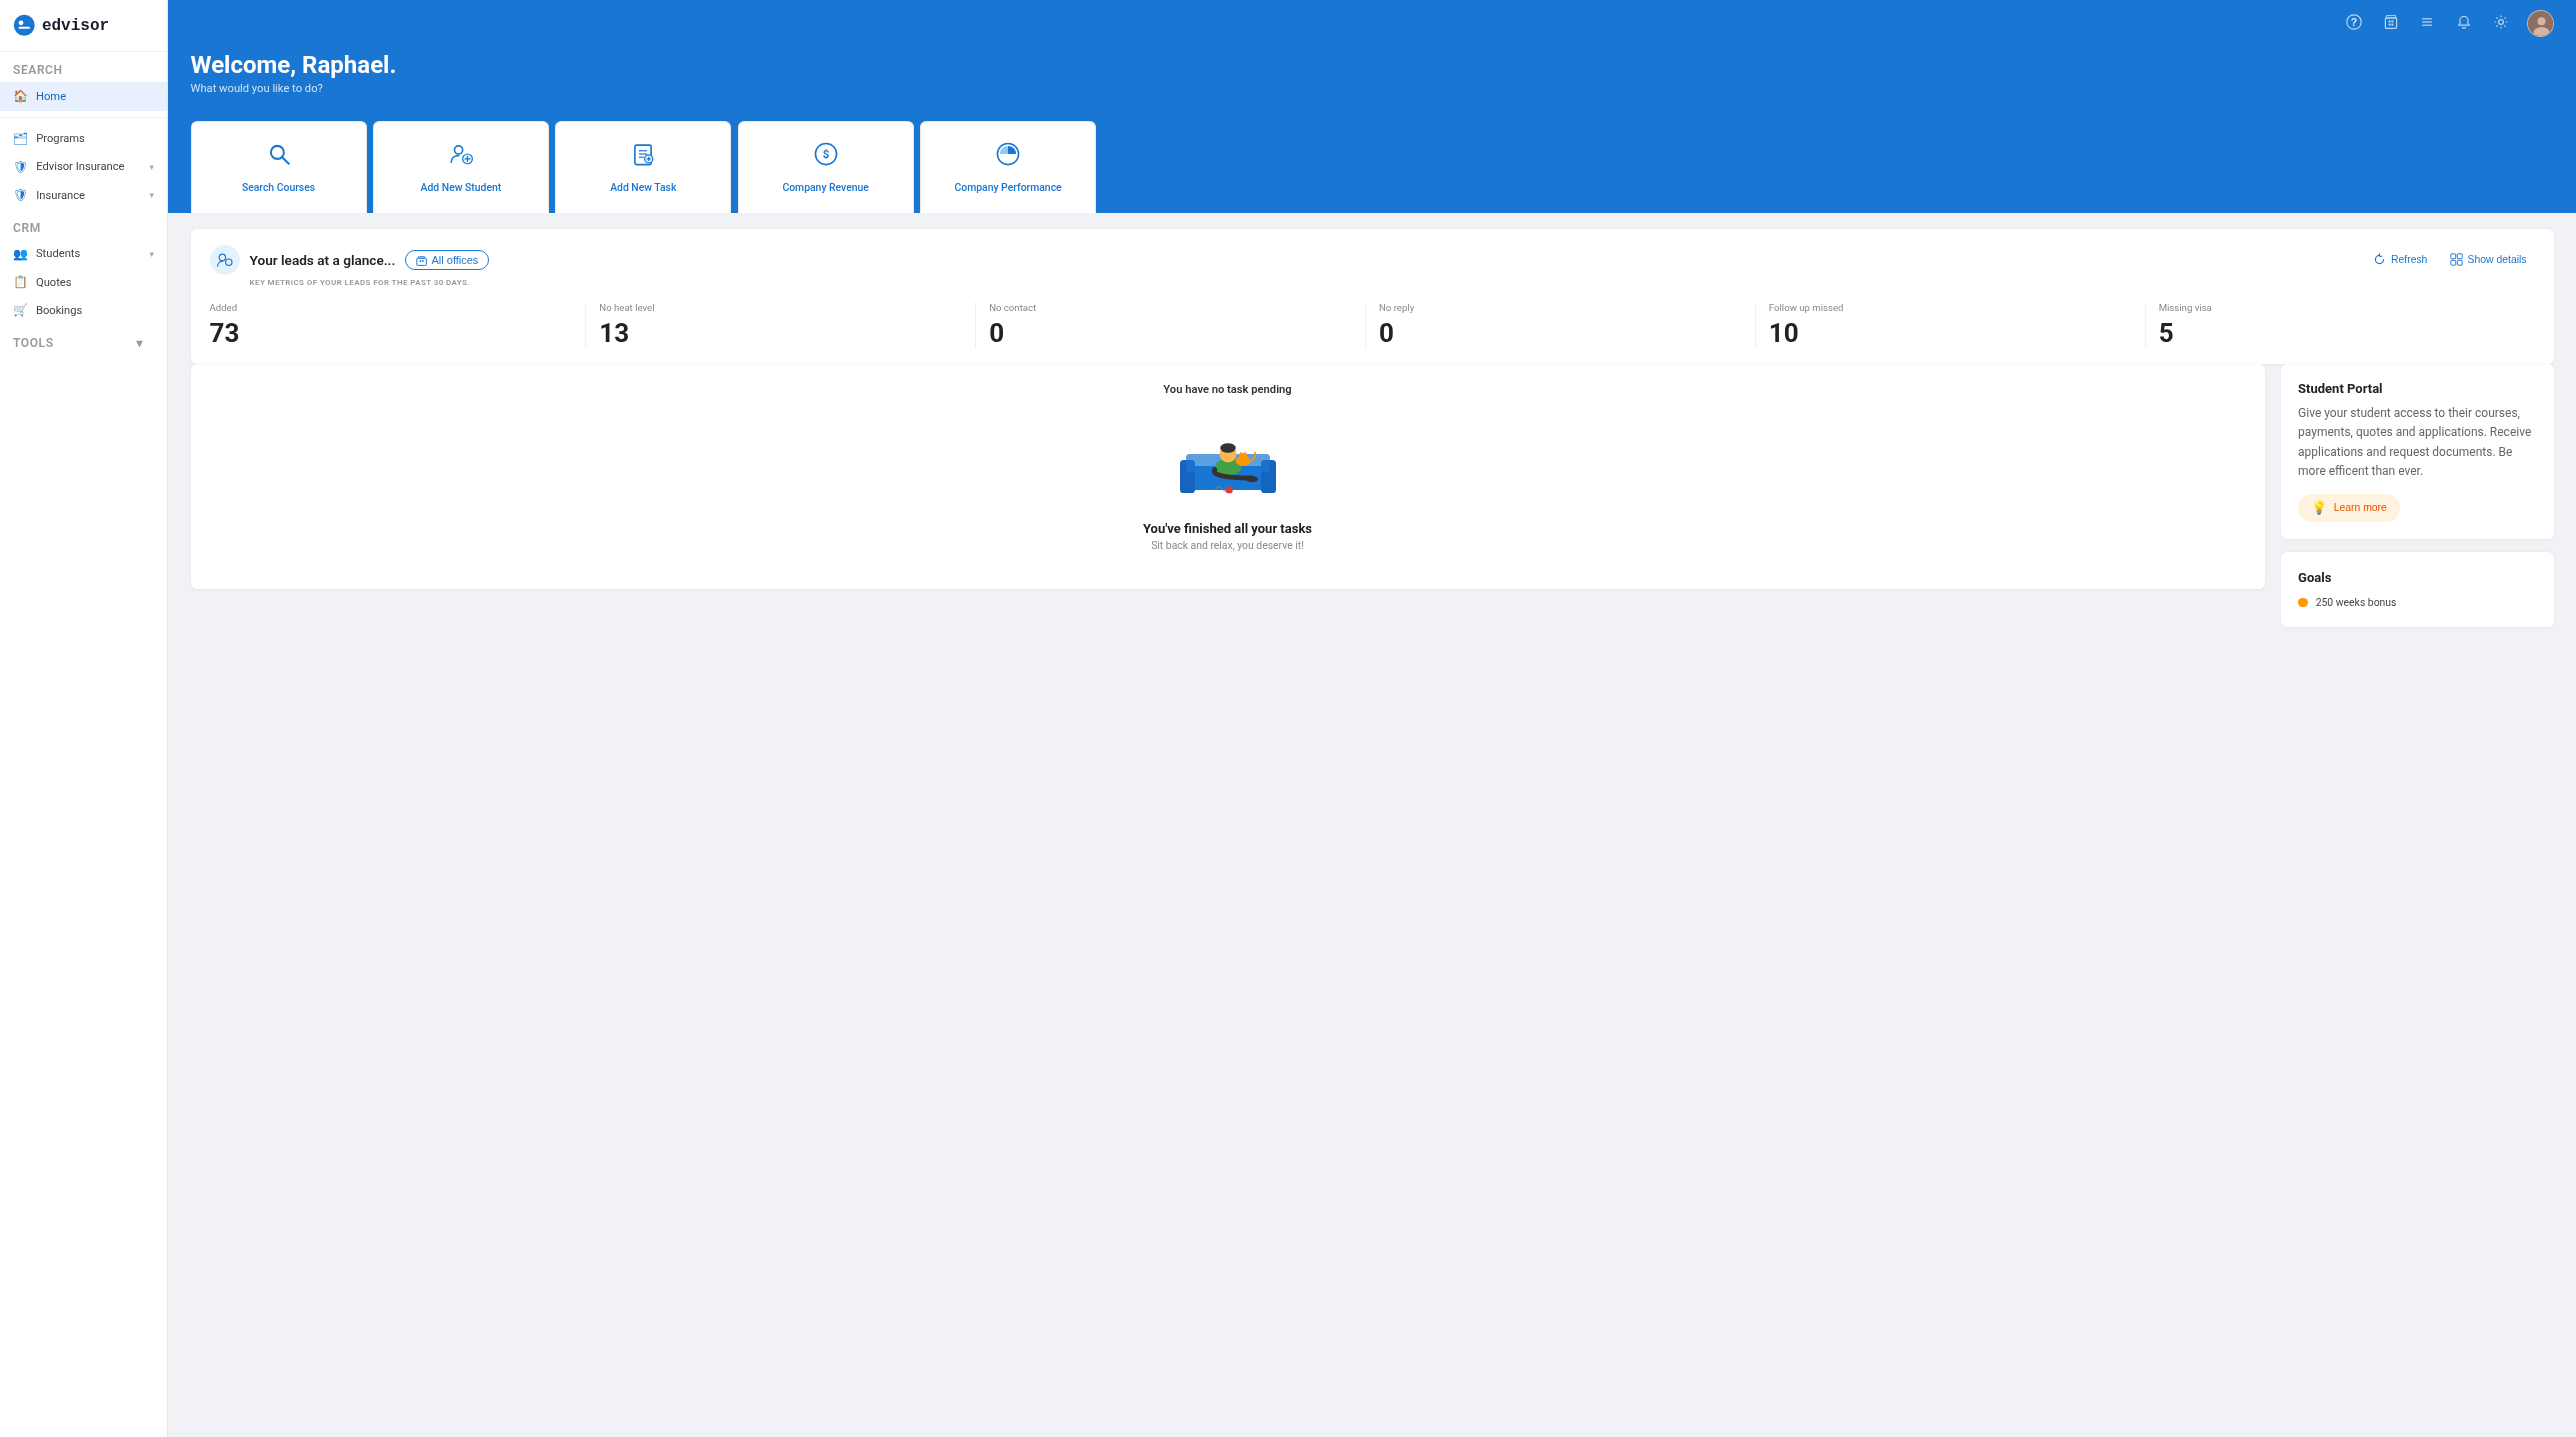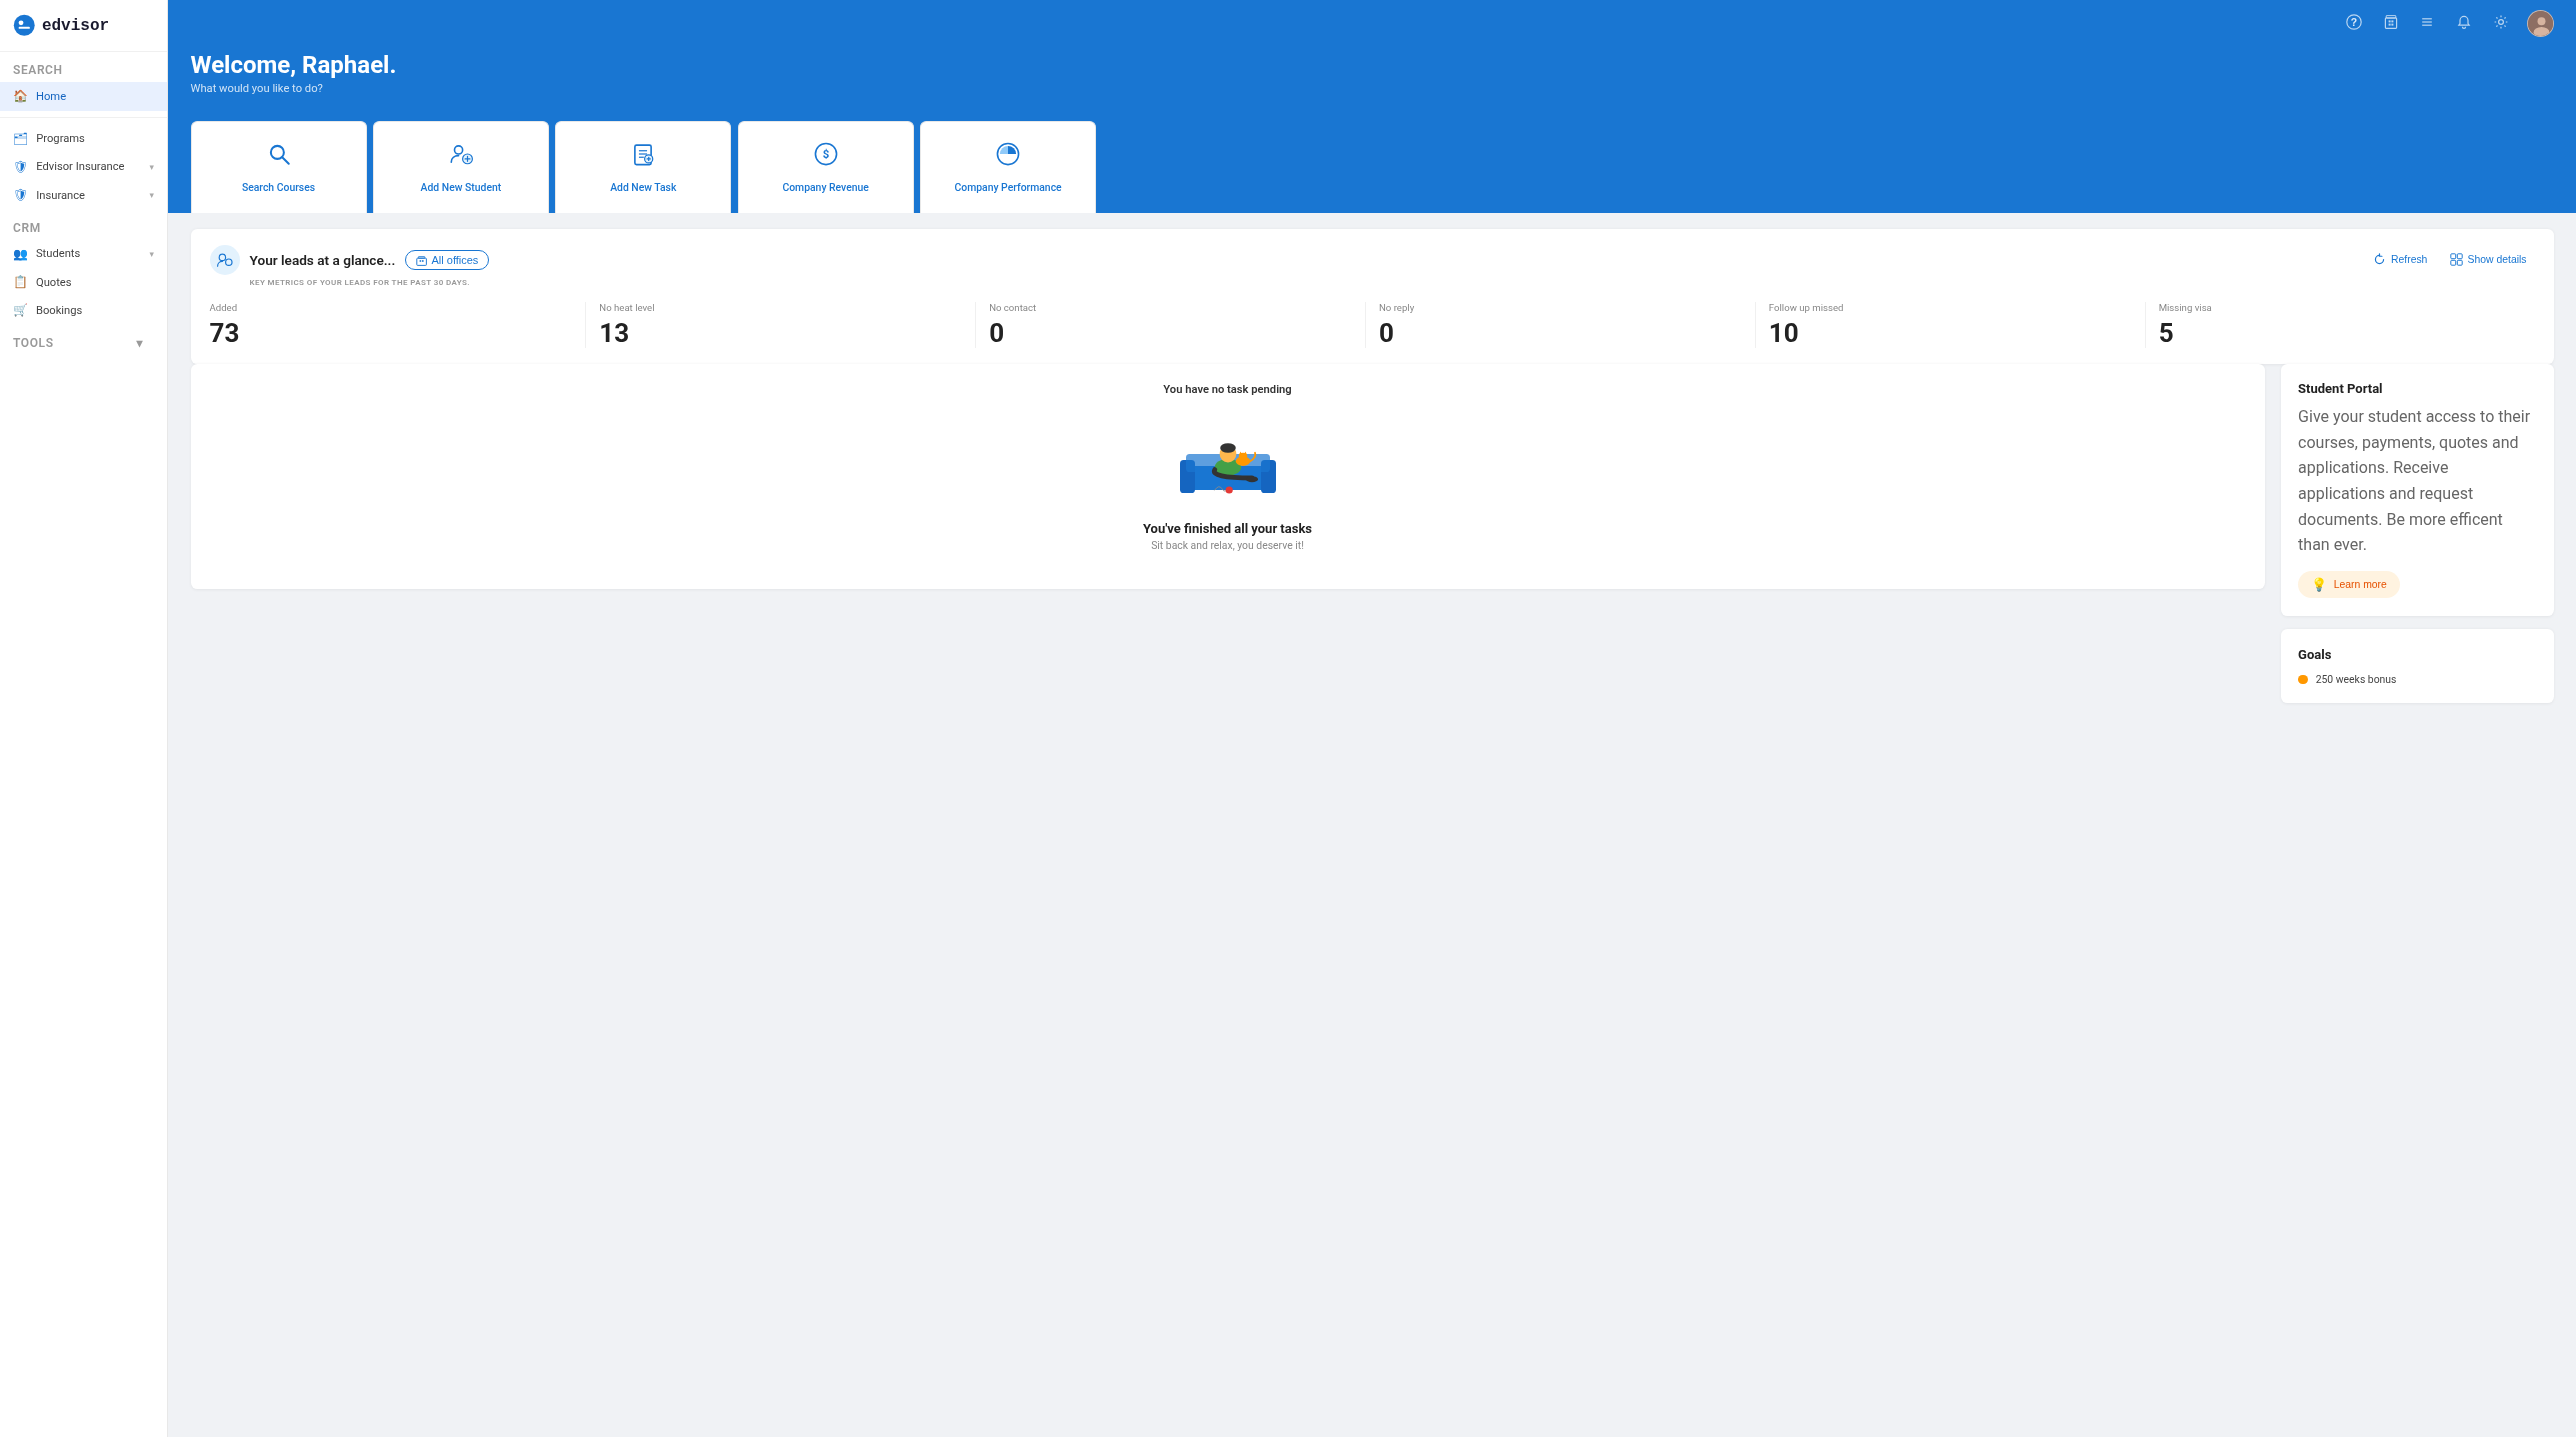--- a/index.html
+++ b/index.html
@@ -302,21 +302,21 @@
       padding: 17.6px;
       box-shadow: 0 0.8px 3.2px rgba(0,0,0,0.06);
     }
     .portal-title {
       font-size: 13px;
       font-weight: 700;
       color: #222;
       margin-bottom: 8px;
     }
     .portal-desc {
-      font-size: 16px;
+      font-size: 12px;
       color: #666;
       line-height: 1.6;
       margin-bottom: 13px;
     }
     .learn-more-btn {
       display: inline-flex;
       align-items: center;
       gap: 6.4px;
       background: #fff3e0;
       border: none;

